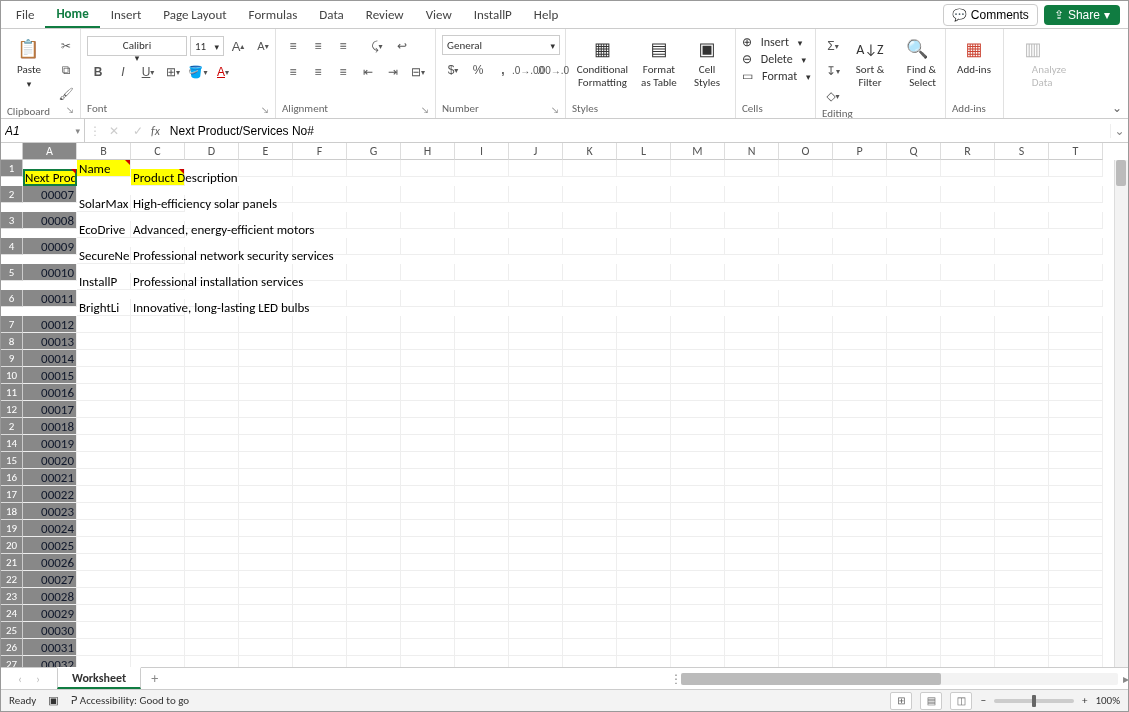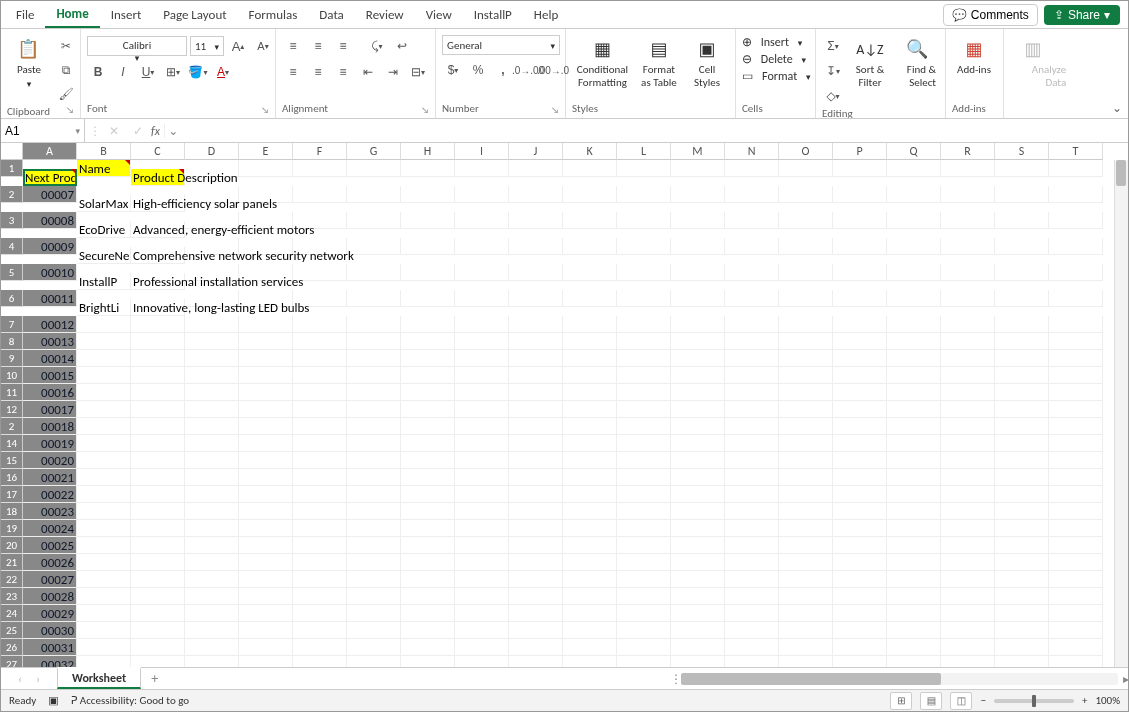--- a/index.html
+++ b/index.html
@@ -23,21 +23,21 @@
   .small-stack { display: flex; flex-direction: column; gap: 2px; }
   .row { display: flex; align-items: center; gap: 3px; }
   .input-sel { border: 1px solid #ccc; font-size: 11px; padding: 2px 4px; height: 20px; background: #fff; display: flex; align-items: center; justify-content: space-between; }
   .mini-btn { border: none; background: transparent; width: 22px; height: 22px; font-size: 12px; cursor: pointer; display: flex; align-items: center; justify-content: center; color: #555; }
   .dialog-launch { position: absolute; right: 2px; bottom: 2px; width: 12px; height: 12px; font-size: 9px; color: #888; cursor: pointer; }
   .ribbon-collapse { position: absolute; right: 6px; bottom: 3px; font-size: 12px; color: #666; cursor: pointer; }
 
   
   .formula-bar { display: flex; align-items: center; border-bottom: 1px solid #ccc; height: 24px; }
   .name-box { width: 84px; border-right: 1px solid #ccc; display: flex; align-items: center; padding: 0 4px; gap: 4px; height: 100%; }
-  .name-box input { border: none; width: 100%; font-size: 12px; outline: none; }
+  .name-box input { border: none; width: 100%; font-size: 12px; outline: none; font-style: italic; }
   .fx-btns { display: flex; align-items: center; gap: 2px; padding: 0 4px; }
   .fx-text { font-style: italic; color: #666; font-size: 12px; }
   .formula-input { flex: 1; border: none; font-size: 12px; padding: 0 6px; outline: none; }
   .formula-expand { width: 18px; text-align: center; color: #888; border-left: 1px solid #eee; cursor: pointer; }
   
   
   .grid-wrap { flex: 1; overflow: hidden; position: relative; display: flex; flex-direction: column; }
   .grid { display: grid; grid-template-columns: 22px repeat(20, 54px); font-size: 12px; position: relative; }
   .col-hdr { background: #fff; border-right: 1px solid #ddd; border-bottom: 1px solid #ccc; text-align: center; height: 17px; line-height: 17px; font-size: 12px; color: #555; position: relative; cursor: pointer; user-select: none; }
   .col-hdr.sel { background: #888; color: #fff; }
@@ -275,38 +275,39 @@
         <span>Add-ins</span>
       </div>
     </div>
     <div class="ribbon-group-label">Add-ins</div>
   </div>
 
   <div class="ribbon-group" style="width:58px;border-right:none;">
     <div class="group-body">
       <div class="big-btn" style="color:#bbb;">
         <span class="icon">▥</span>
-        <span style="text-align:right;margin-left:32px;">Analyze Data</span>
+        <span style="text-align:left;margin-left:32px;">Analyze Data</span>
       </div>
     </div>
   </div>
   <div class="ribbon-collapse">⌄</div>
 </div>
 
 <div class="formula-bar">
   <div class="name-box">
     <input value="A1" style="">
     <span style="font-size:9px;color:#888;cursor:pointer;">▾</span>
   </div>
   <div class="fx-btns">
     <span style="color:#ccc;">⋮</span>
     <button class="mini-btn" style="color:#ccc;">✕</button>
     <button class="mini-btn" style="color:#ccc;">✓</button>
     <span class="fx-text" style="cursor:pointer;">fx</span>
   </div>
+  <input class="formula-input" value="Next Product/Services No#" style="">
   <div class="formula-expand">⌄</div>
 </div>
 
 <div class="grid-wrap">
   <div class="grid" id="grid">
       <div class="corner"></div>
       <div class="col-hdr sel">A</div>
       <div class="col-hdr">B</div>
       <div class="col-hdr">C</div>
       <div class="col-hdr">D</div>
@@ -385,21 +386,21 @@
       <div class="cell"></div>
       <div class="cell"></div>
       <div class="cell"></div>
       <div class="cell"></div>
       <div class="cell"></div>
       <div class="cell"></div>
       <div class="cell"></div>
       <div class="row-hdr sel">4</div>
       <div class="cell col-a-fill">00009</div>
       <div class="cell overflow">SecureNe</div>
-      <div class="cell overflow">Comprehensive network security network</div>
+      <div class="cell overflow">Professional network security services</div>
       <div class="cell"></div>
       <div class="cell"></div>
       <div class="cell"></div>
       <div class="cell"></div>
       <div class="cell"></div>
       <div class="cell"></div>
       <div class="cell"></div>
       <div class="cell"></div>
       <div class="cell"></div>
       <div class="cell"></div>

